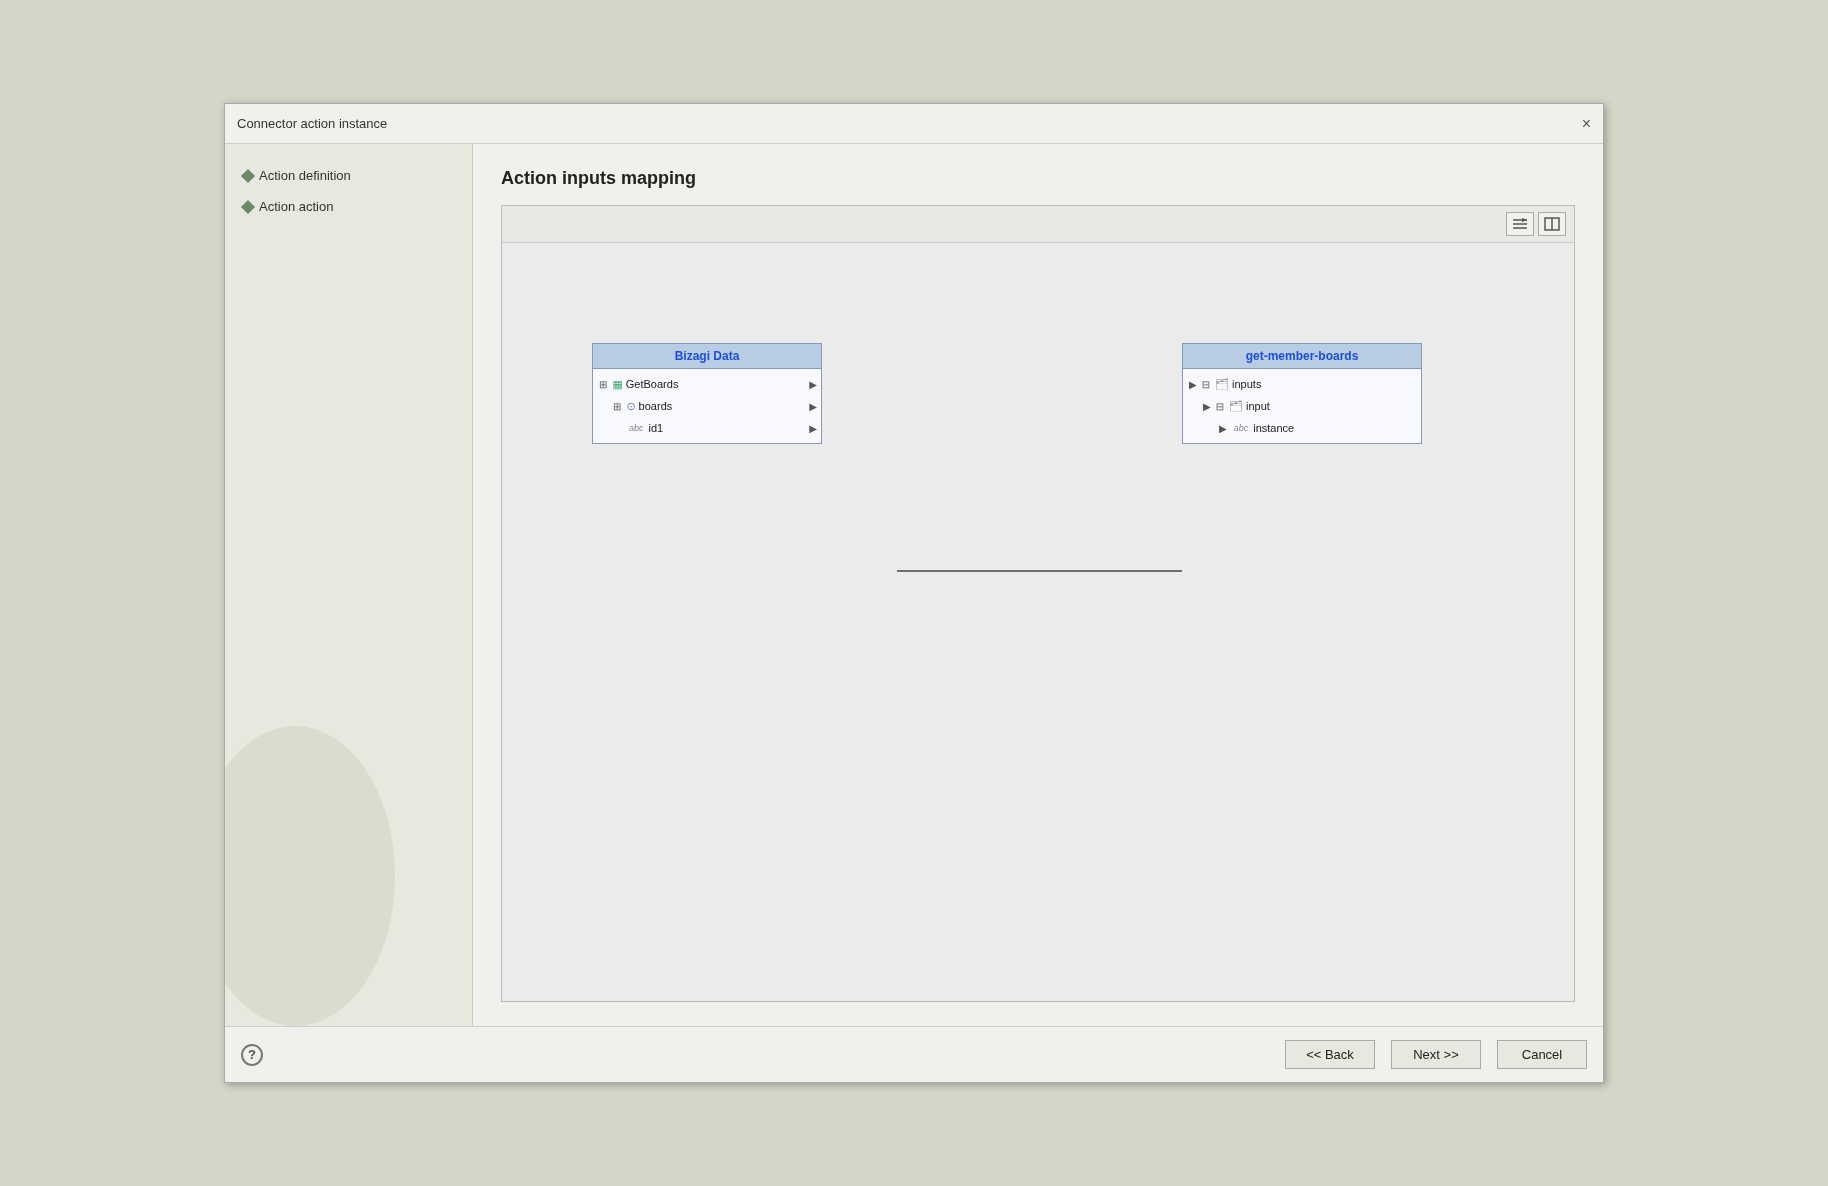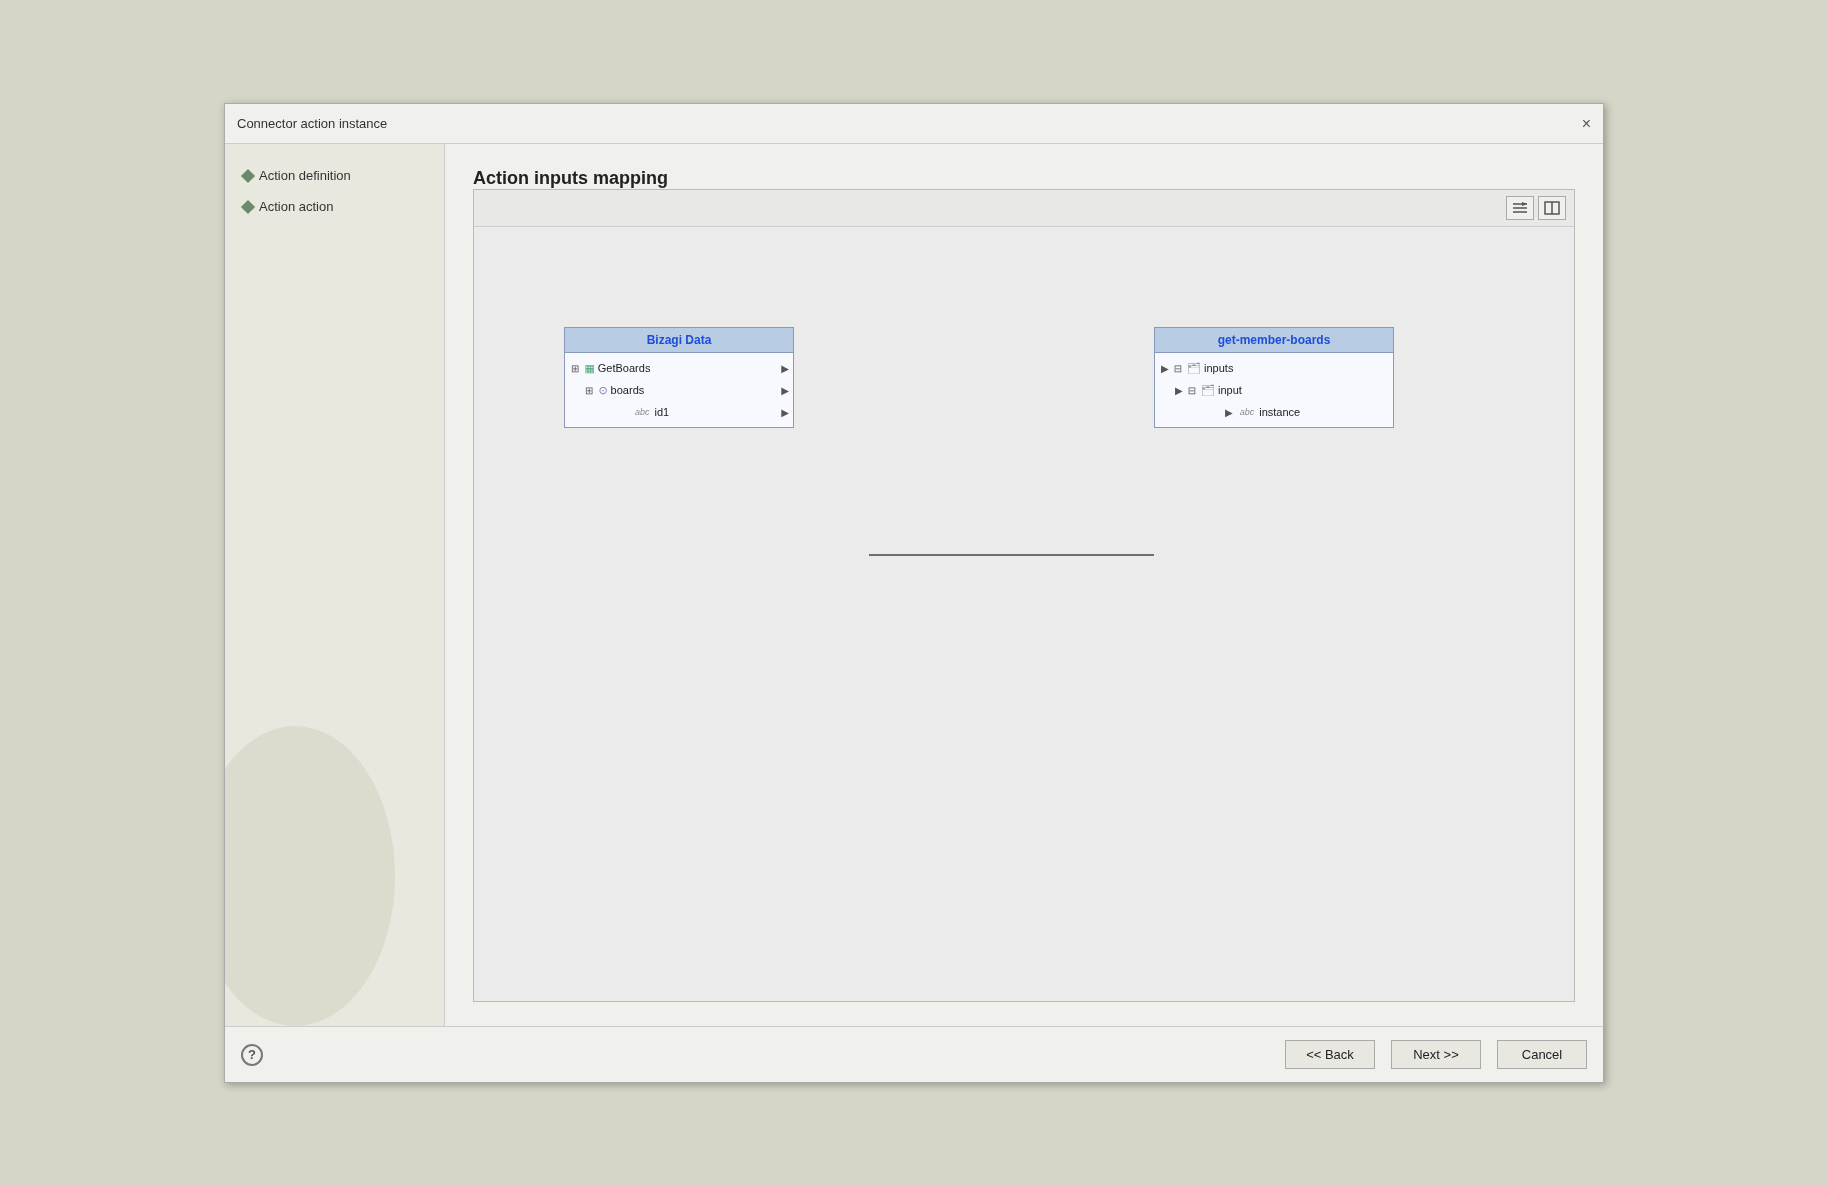--- a/index.html
+++ b/index.html
@@ -43,21 +43,21 @@
       background: none;
       border: none;
       line-height: 1;
     }
     .dialog-body {
       display: flex;
       flex: 1;
       overflow: hidden;
     }
     .sidebar {
-      width: 220px;
+      width: 248px;
       background: #e8e8df;
       border-right: 1px solid #ccc;
       padding: 20px 16px;
       position: relative;
       overflow: hidden;
     }
     .sidebar-decoration {
       position: absolute;
       bottom: 0;
       left: -30px;
@@ -81,21 +81,21 @@
       height: 10px;
       background: #6a8a6a;
       transform: rotate(45deg);
       flex-shrink: 0;
     }
     .main-content {
       flex: 1;
       padding: 24px 28px;
       display: flex;
       flex-direction: column;
-      gap: 0;
+      gap: 16px;
       background: #f0f0ec;
     }
     .main-title {
       font-size: 18px;
       font-weight: bold;
       color: #222;
     }
     .mapping-area {
       flex: 1;
       background: #e8e8e4;
@@ -166,21 +166,20 @@
       position: absolute;
       right: 4px;
       font-size: 10px;
       color: #555;
     }
     .node-row.indent1 {
       padding-left: 20px;
     }
     .node-row.indent2 {
       padding-left: 36px;
-      margin-left: 34px;
     }
     
     .connection-svg {
       position: absolute;
       top: 0;
       left: 0;
       width: 100%;
       height: 100%;
       pointer-events: none;
     }

